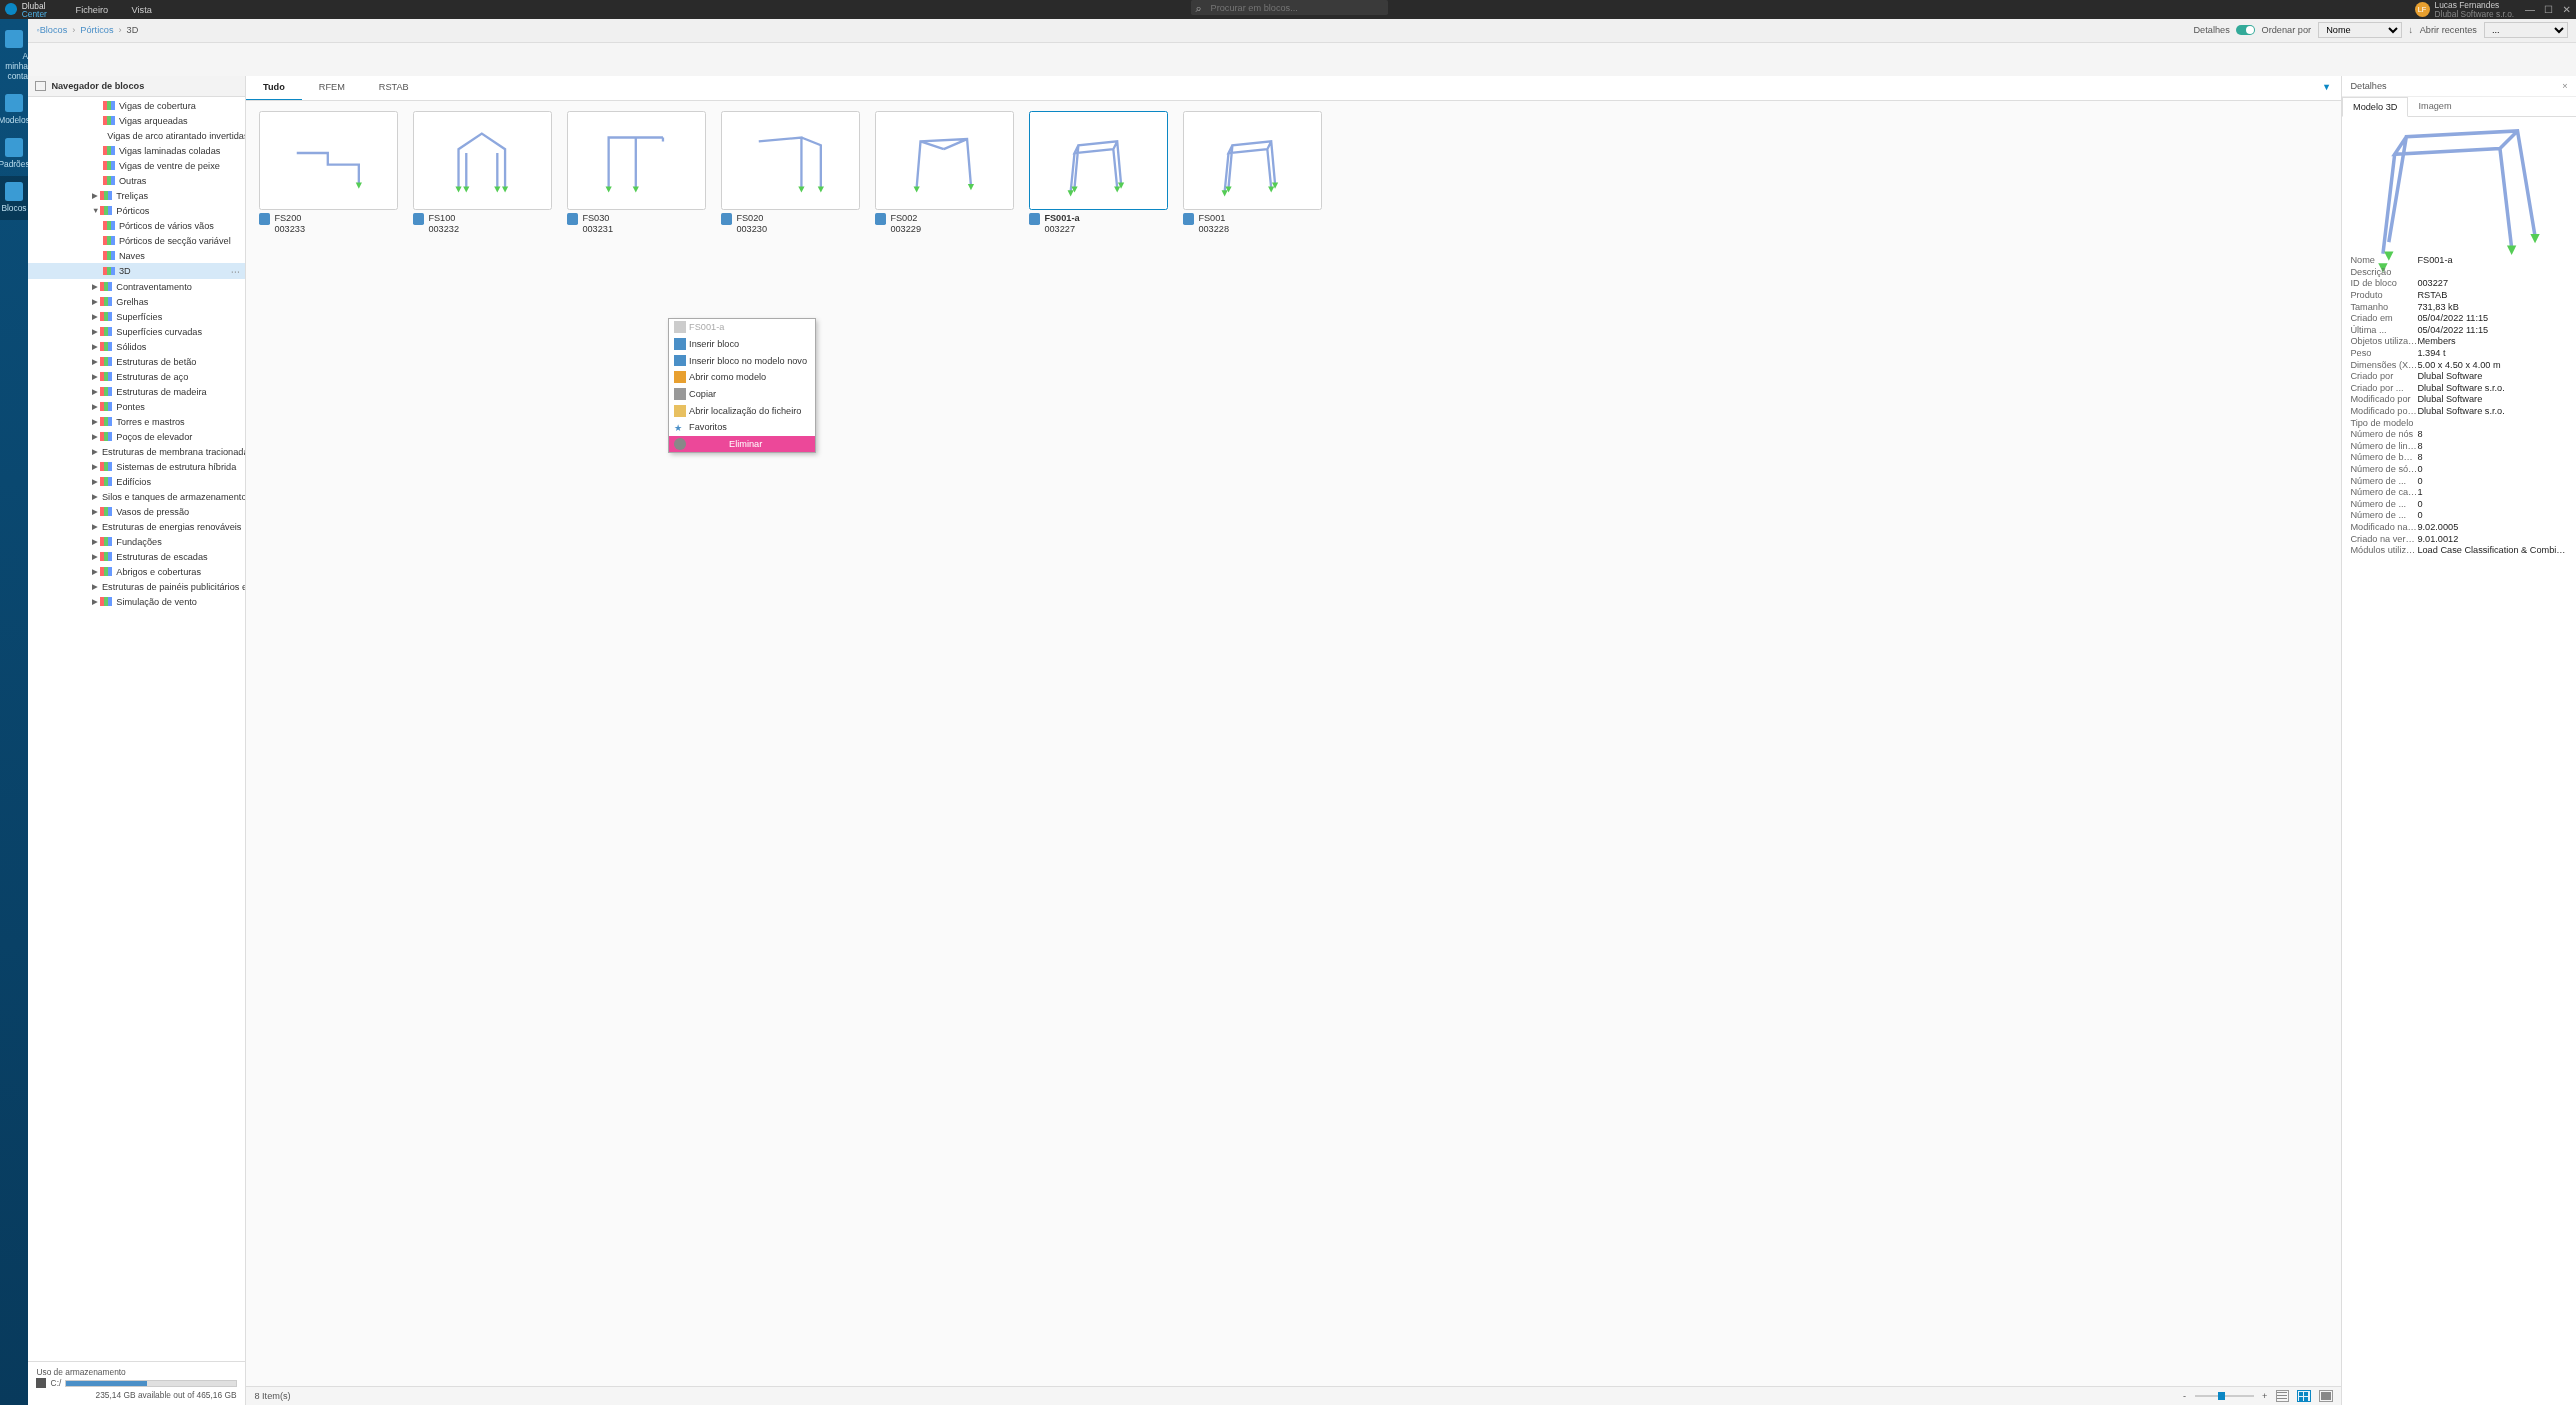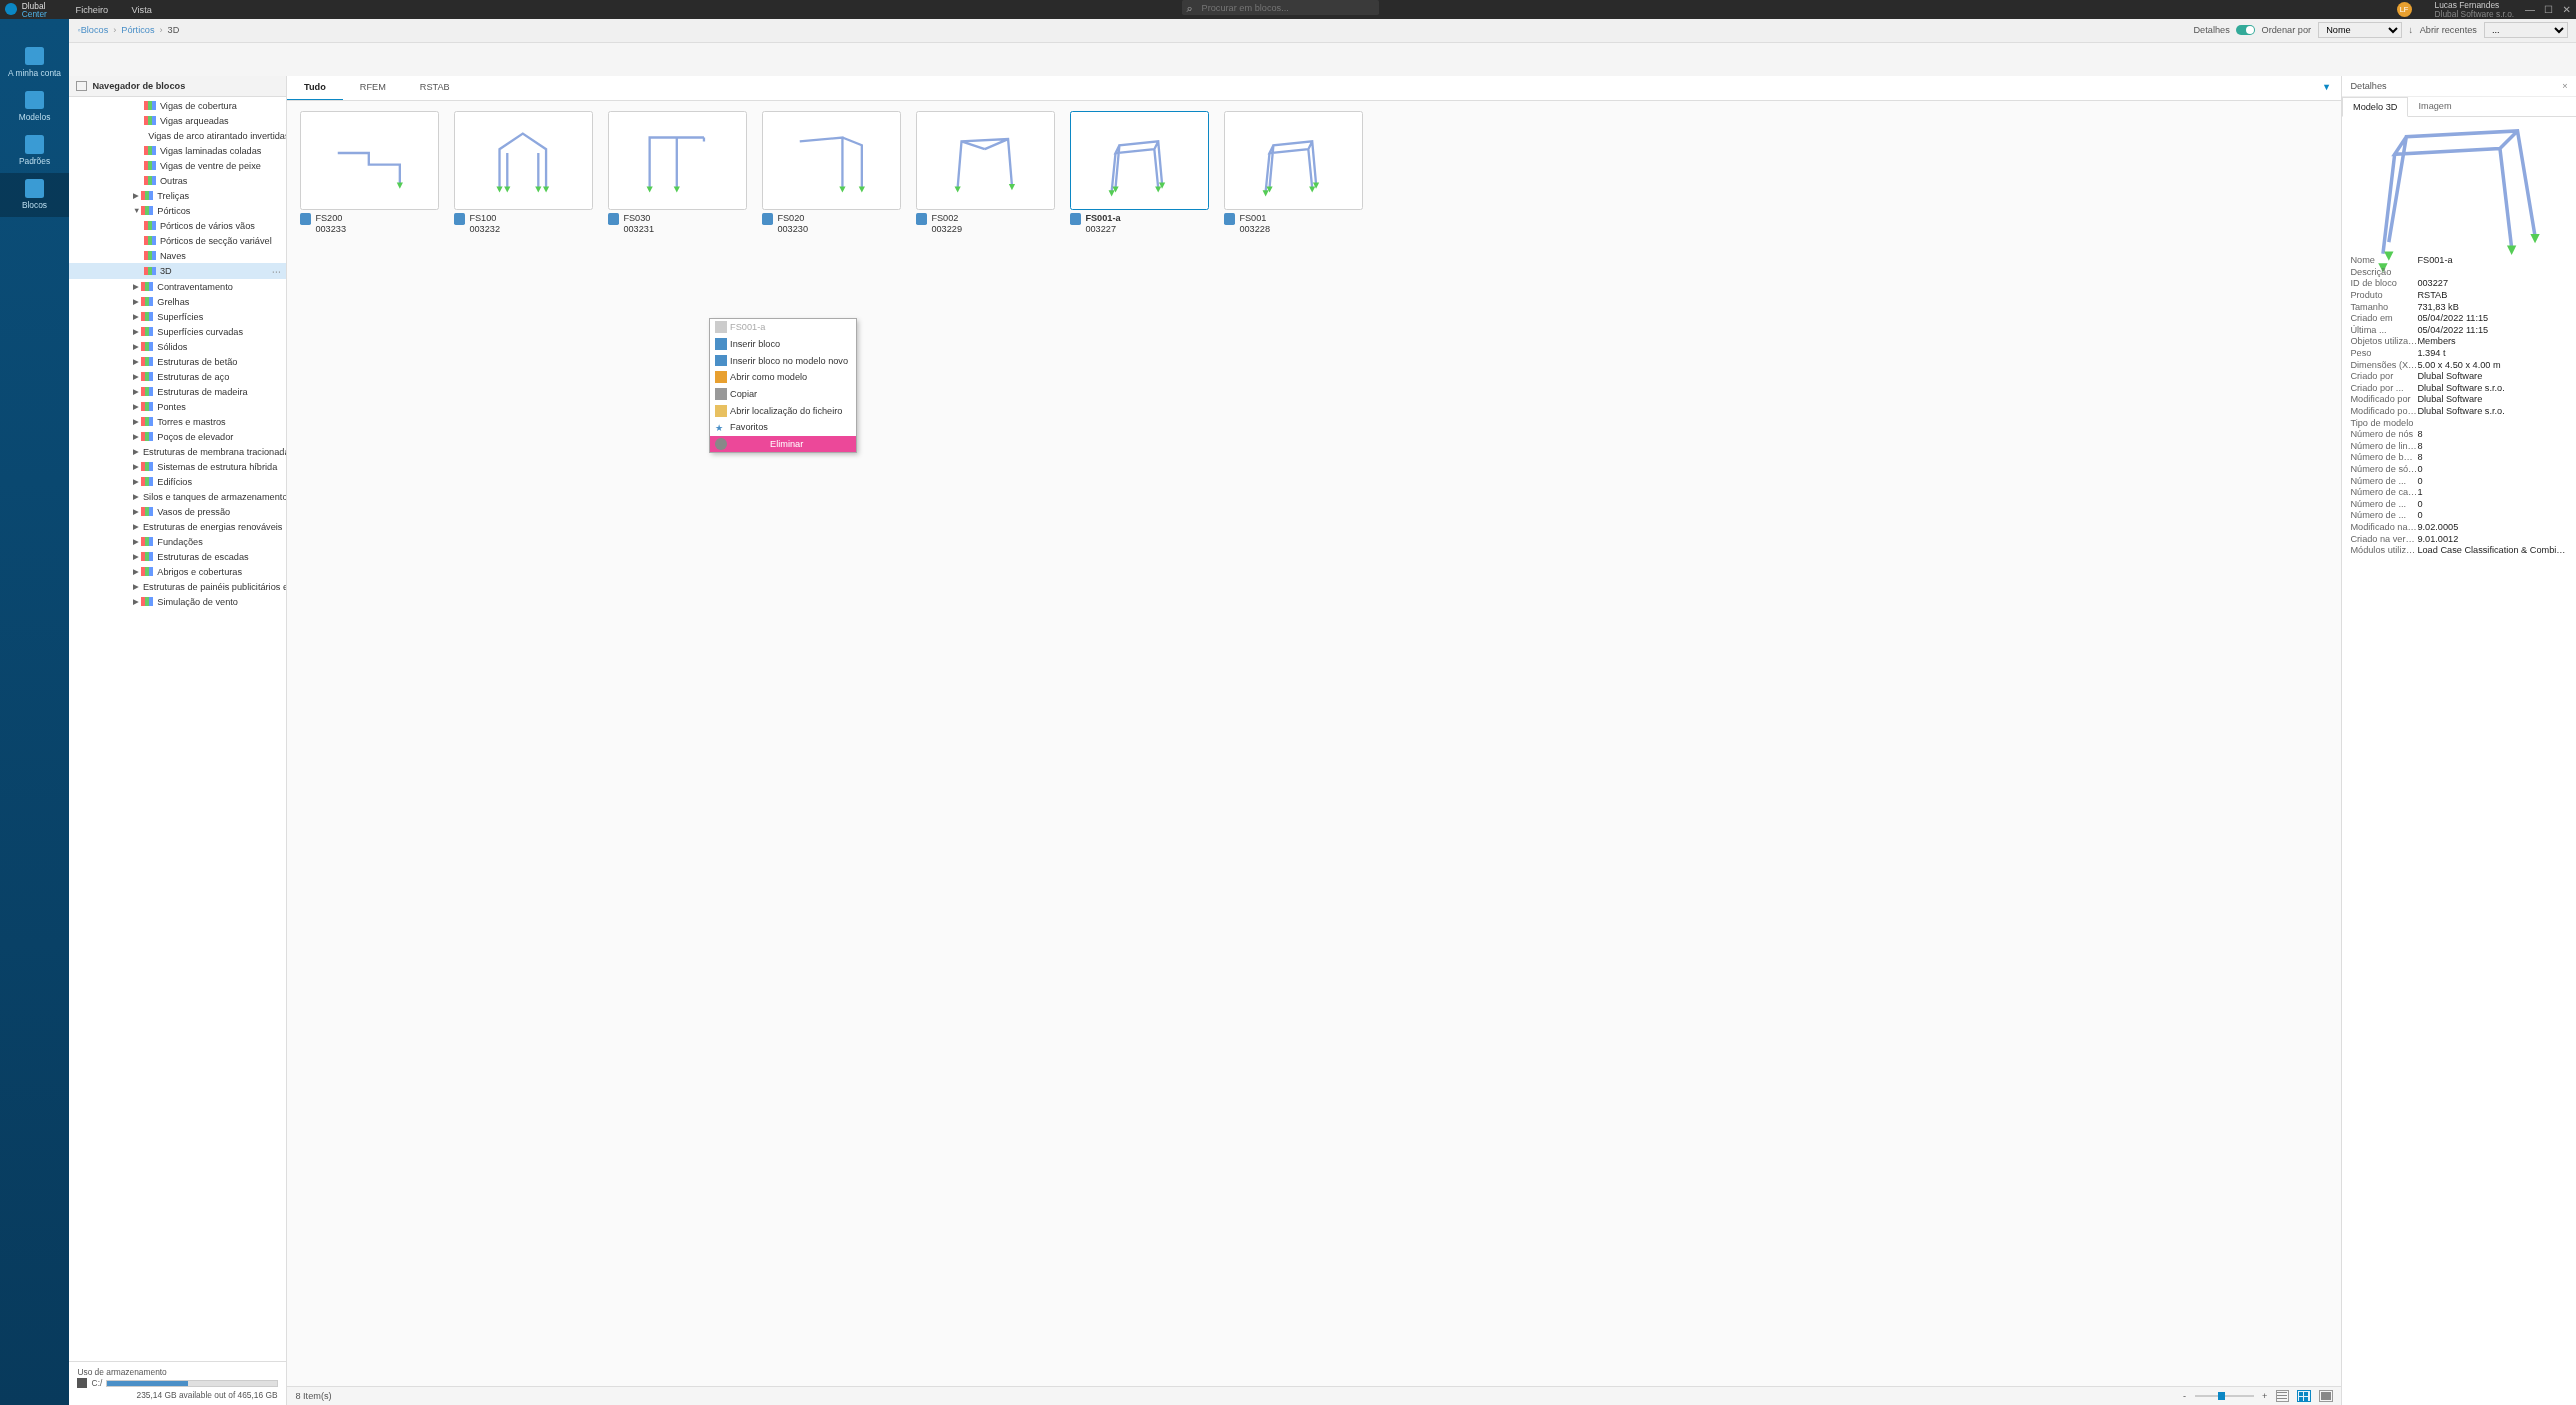--- a/index.html
+++ b/index.html
@@ -9,30 +9,30 @@
 .titlebar .logo { width: 11.7px; height: 11.7px; background: #0b87c4; border-radius: 50%; margin: 3.4px 5px 0 5px; }
 .titlebar .brand { display: flex; flex-direction: column; line-height: 8.4px; font-size: 8.4px; padding-top: 1.7px; }
 .titlebar .brand .b1 { color: #ddd; }
 .titlebar .brand .b2 { color: #4fb3e8; }
 .titlebar .menu { display: flex; align-items: center; margin-left: 17px; }
 .titlebar .menu span { margin: 0 11.7px; font-size: 9.2px; cursor: pointer; }
 .titlebar .search { flex: 0 0 auto; margin-left: auto; margin-right: auto; }
 .titlebar .search input { background: #3a3a3a; border: none; color: #ccc; padding: 2.5px 6.7px 2.5px 20px; width: 197px; border-radius: 1.7px; font-size: 9.2px; }
 .titlebar .search { position: relative; }
 .titlebar .search::before { content: "⌕"; position: absolute; left: 5px; top: 1.7px; color: #aaa; font-size: 11px; }
-.titlebar .user { display: flex; align-items: center; margin-right: 6.7px; gap: 18px; }
+.titlebar .user { display: flex; align-items: center; margin-right: 6.7px; }
 .titlebar .avatar { width: 15px; height: 15px; background: #e8a030; border-radius: 50%; margin-right: 5px; color: #fff; font-size: 7.5px; display:flex; align-items:center; justify-content:center; }
 .titlebar .uinfo { display:flex; flex-direction:column; line-height:8.4px; font-size:8.4px; }
 .titlebar .uinfo .u2 { color: #888; }
 .titlebar .winctl { display:flex; align-items:center; }
 .titlebar .winctl span { width:18.4px; text-align:center; font-size:10px; color:#aaa; cursor:pointer; }
 
 .main { display: flex; height: calc(100vh - 19px); }
 
-.leftbar { width: 69px; background: linear-gradient(#0b4f7a,#083a5c); color: #bde; display:flex; flex-direction:column; align-items:center; padding-top:21px; }
+.leftbar { width: 28px; background: linear-gradient(#0b4f7a,#083a5c); color: #bde; display:flex; flex-direction:column; align-items:center; padding-top:4px;text-align:right; }
 .leftbar .item { display:flex; flex-direction:column; align-items:center; padding: 6.7px 0; width:100%; cursor:pointer; font-size:8.4px; }
 .leftbar .item.active { background: rgba(0,0,0,0.25); }
 .leftbar .icon3d { width:18.4px; height:18.4px; background:#3a9bd4; border-radius:2.5px; margin-bottom:2.5px; }
 
 .content { flex:1; display:flex; flex-direction:column; }
 
 .toolbar { background:#f0f0f0; border-bottom:0.8px solid #ddd; height:23.5px; display:flex; align-items:center; padding: 0 8.4px; font-size:9.2px; color:#555; }
 .toolbar .crumb { color:#4a8fc7; cursor:pointer; }
 .toolbar .sep { margin: 0 5px; color:#999; }
 .toolbar .right { margin-left:auto; display:flex; align-items:center; gap:6.7px; }

